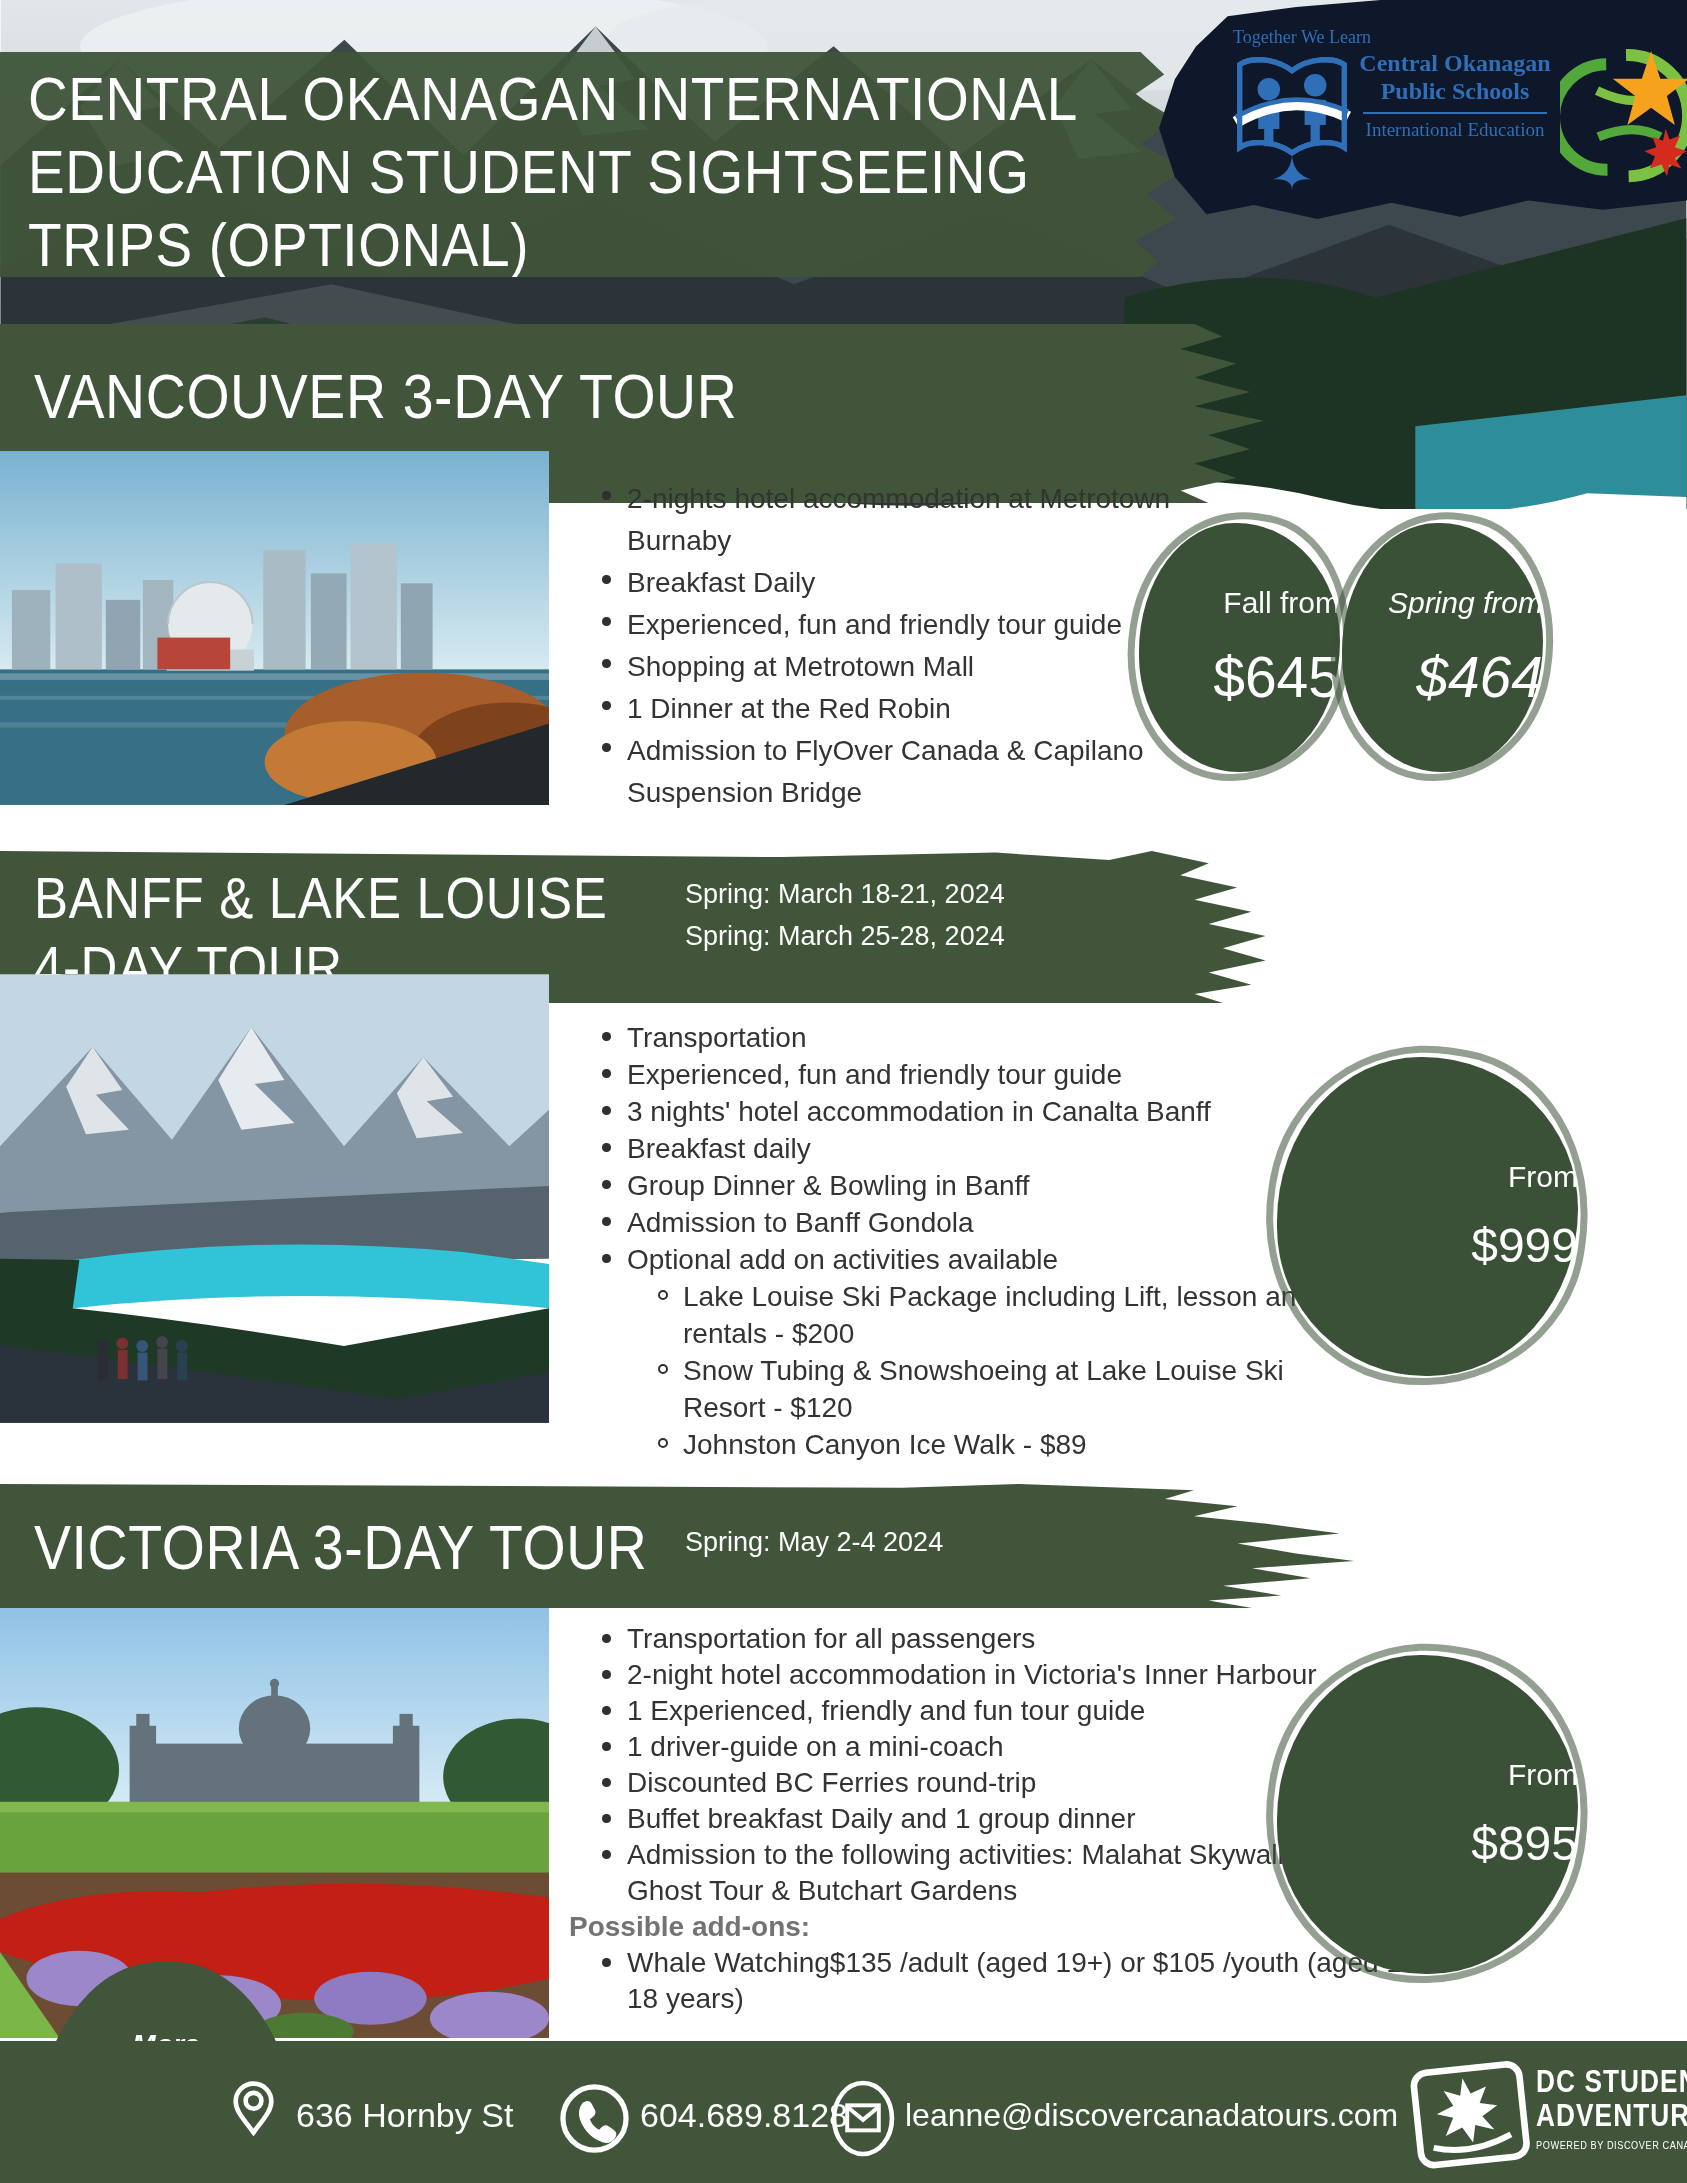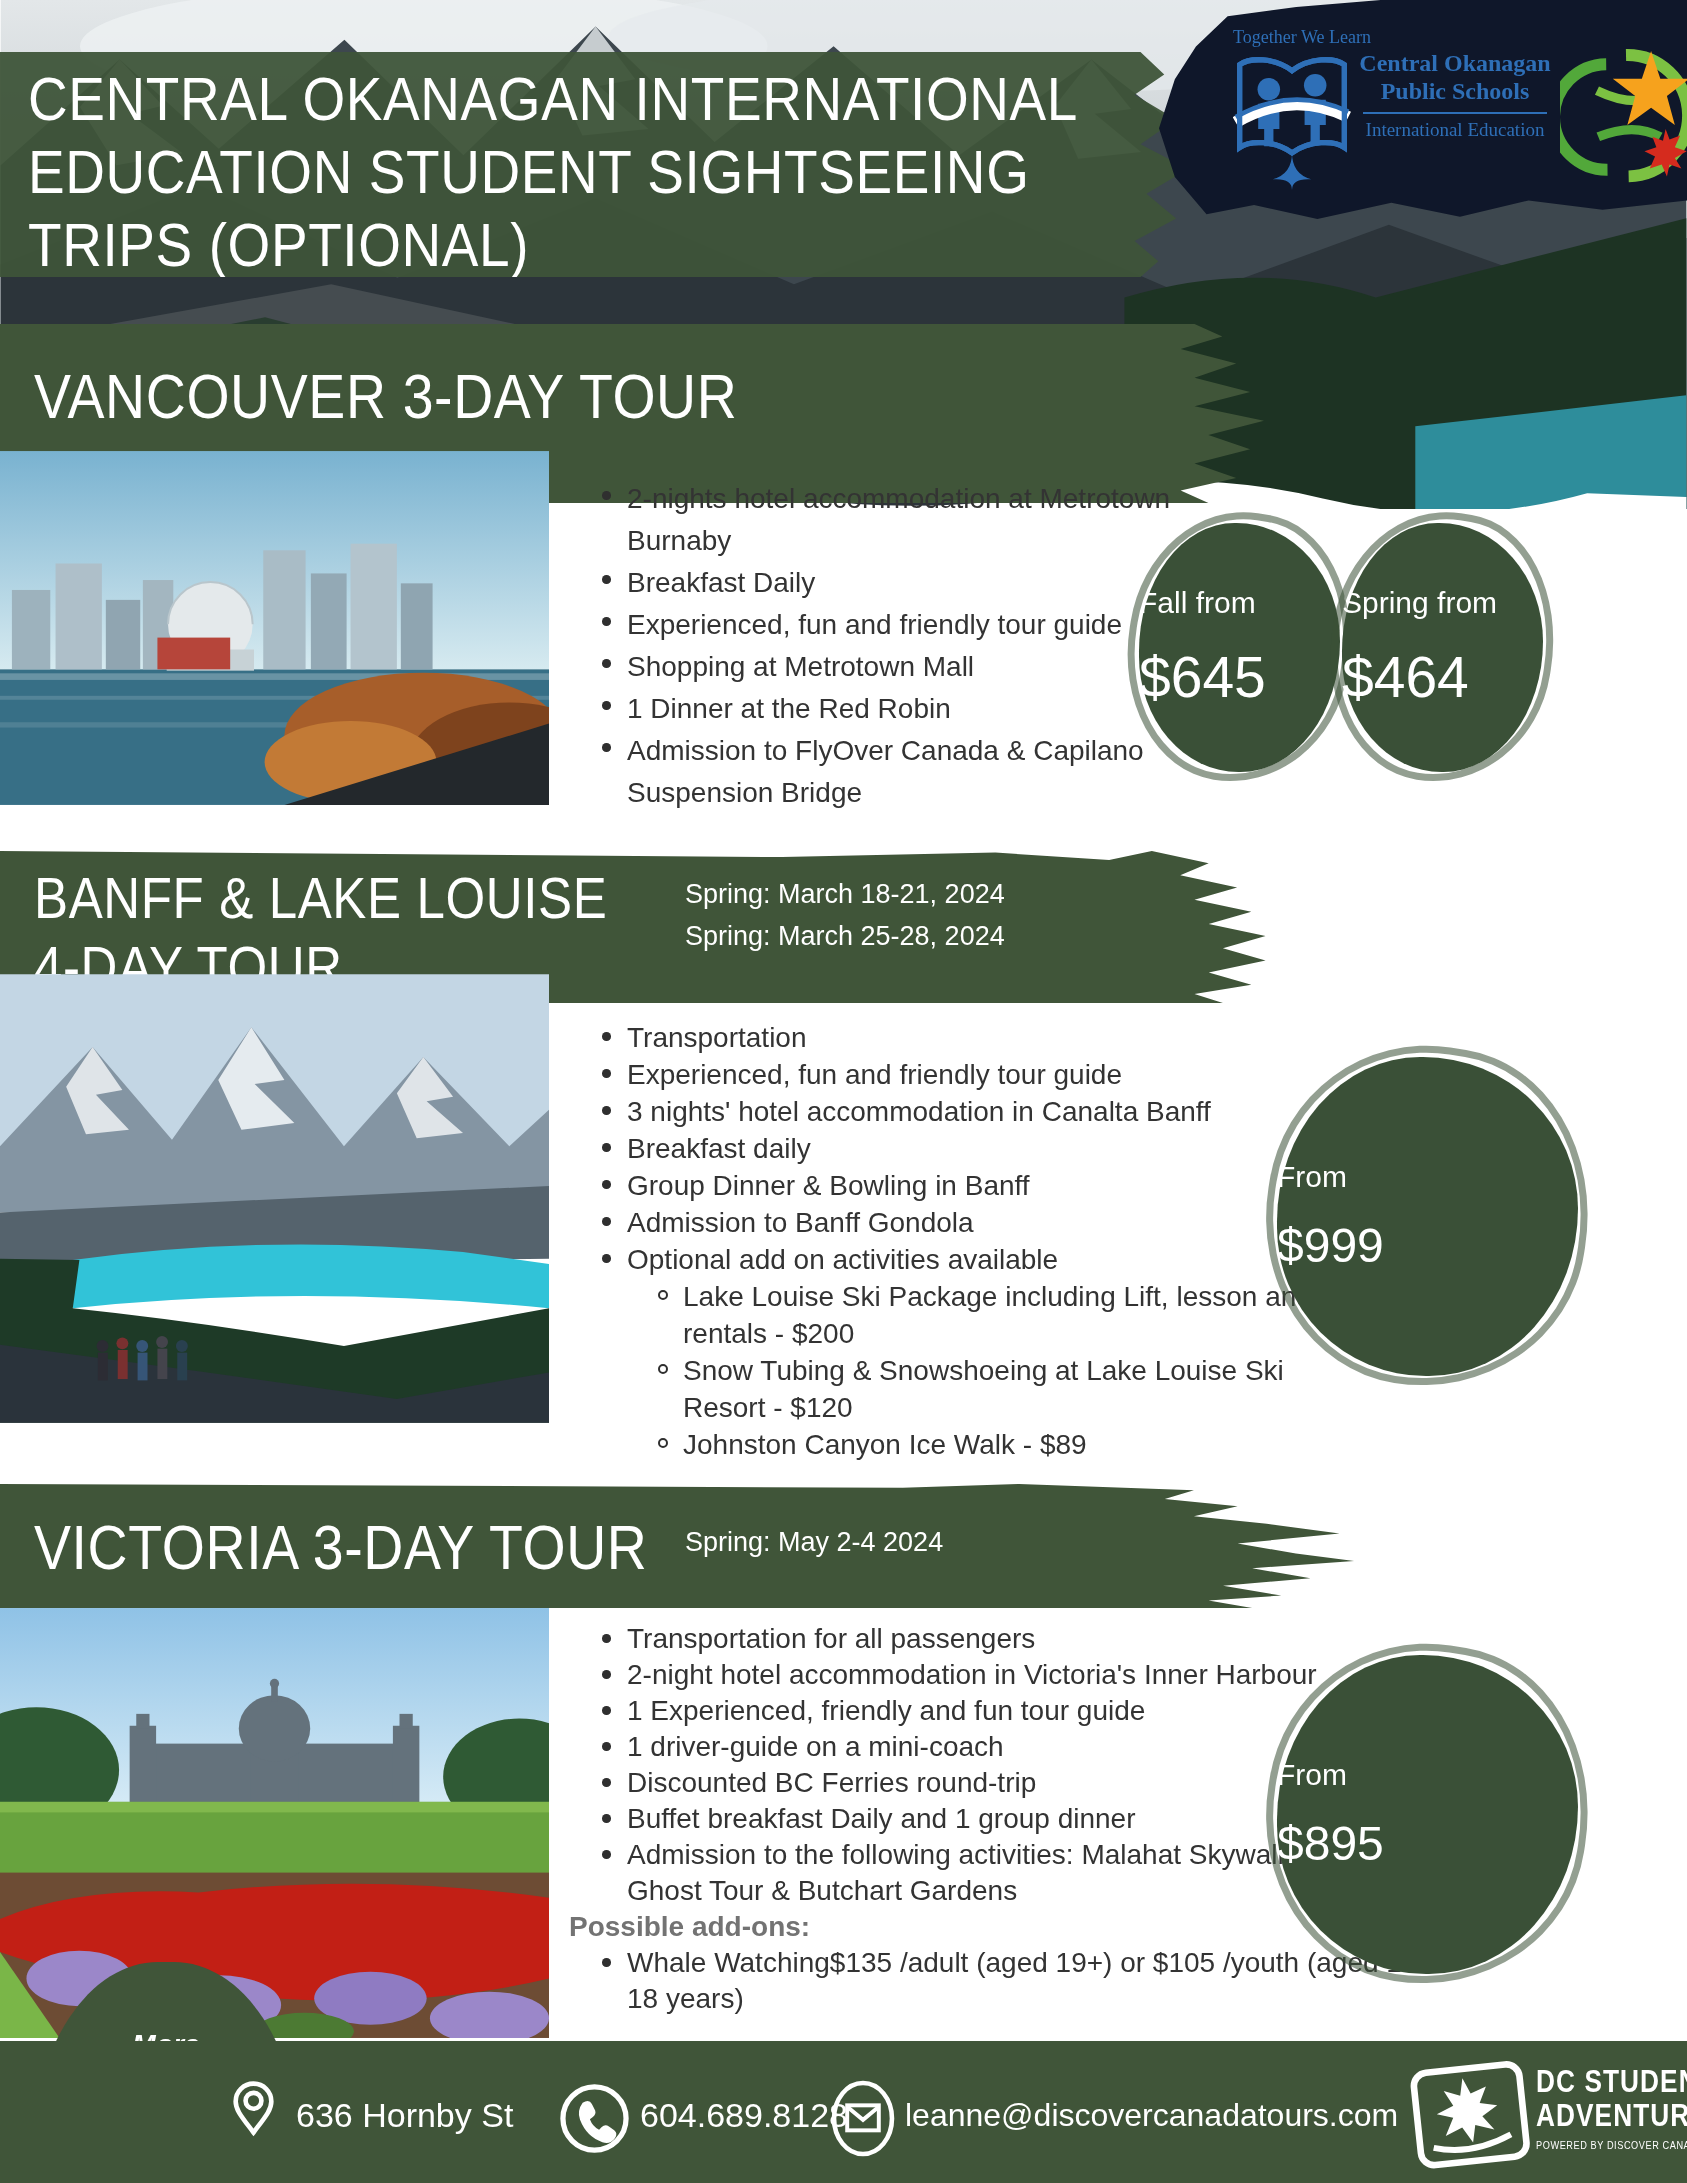--- a/index.html
+++ b/index.html
@@ -78,32 +78,32 @@
   ul.blist li.sub{margin-left:56px;}
   ul.blist li.sub::before{width:6px;height:6px;background:transparent;border:2.6px solid #2f2f2f;top:.44em;}
   ul.blist li.heading{font-weight:bold;padding-left:0;margin-left:-28px;color:#737373;}
   ul.blist li.heading::before{display:none;}
   #van-list{left:597px;top:478px;width:635px;line-height:42px;}
   #banff-list{left:597px;top:1019px;width:754px;line-height:37px;}
   #vic-list{left:597px;top:1621px;width:834px;line-height:36px;}
 
   
   .circle{
-    position:absolute;background:var(--circ);color:#fff;text-align:left;
+    position:absolute;background:var(--circ);color:#fff;text-align:right;
     border-radius:48% 52% 50% 50%/52% 48% 53% 47%;
     display:flex;flex-direction:column;justify-content:center;gap:24px;
   }
   .circle::before{
     content:'';position:absolute;inset:-10.6px;border:7.3px solid var(--circ);
     border-radius:50% 47% 53% 49%/48% 53% 47% 52%;transform:rotate(9deg);opacity:.55;
   }
   .c-label{font-size:30px;}
   .c-amount{font-size:57px;}
   #circ-fall{left:1139px;top:523px;width:201px;height:249px;}
-  #circ-spring{left:1342px;top:523px;width:201px;height:249px;}
+  #circ-spring{left:1342px;top:523px;width:201px;height:249px;font-style:italic;}
   #circ-banff{left:1277px;top:1057px;width:301px;height:319px;}
   #circ-vic{left:1277px;top:1655px;width:301px;height:319px;}
   #circ-banff .c-amount,#circ-vic .c-amount{font-size:48px;}
 
   
   #footer-band{left:0;top:2041px;width:1687px;height:142px;background:var(--green);}
   #info-blob{
     left:32px;top:1962px;width:268px;height:225px;background:var(--green);
     border-radius:126px 126px 0 0/192px 192px 0 0;
   }

